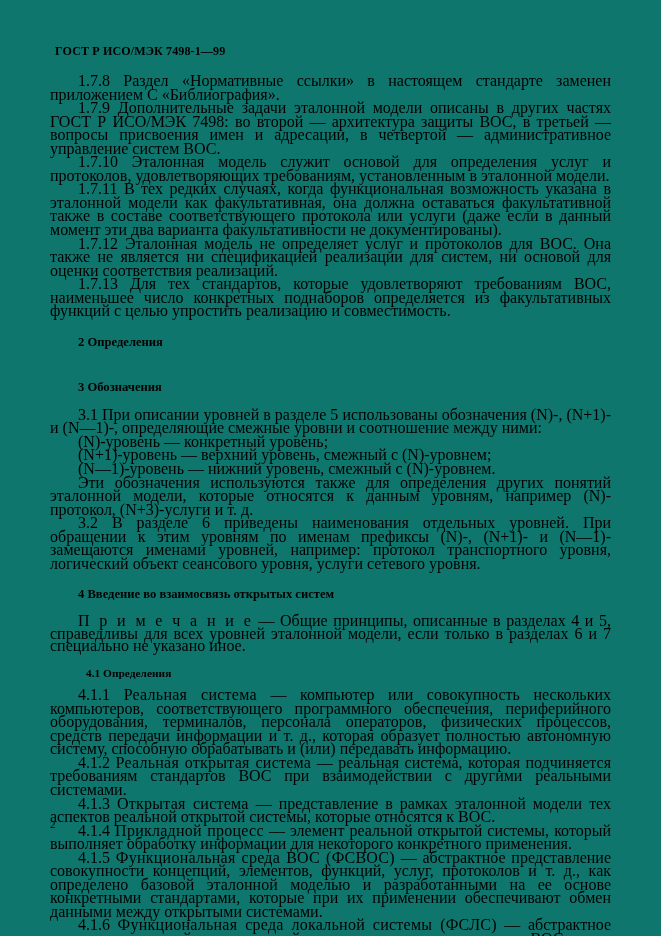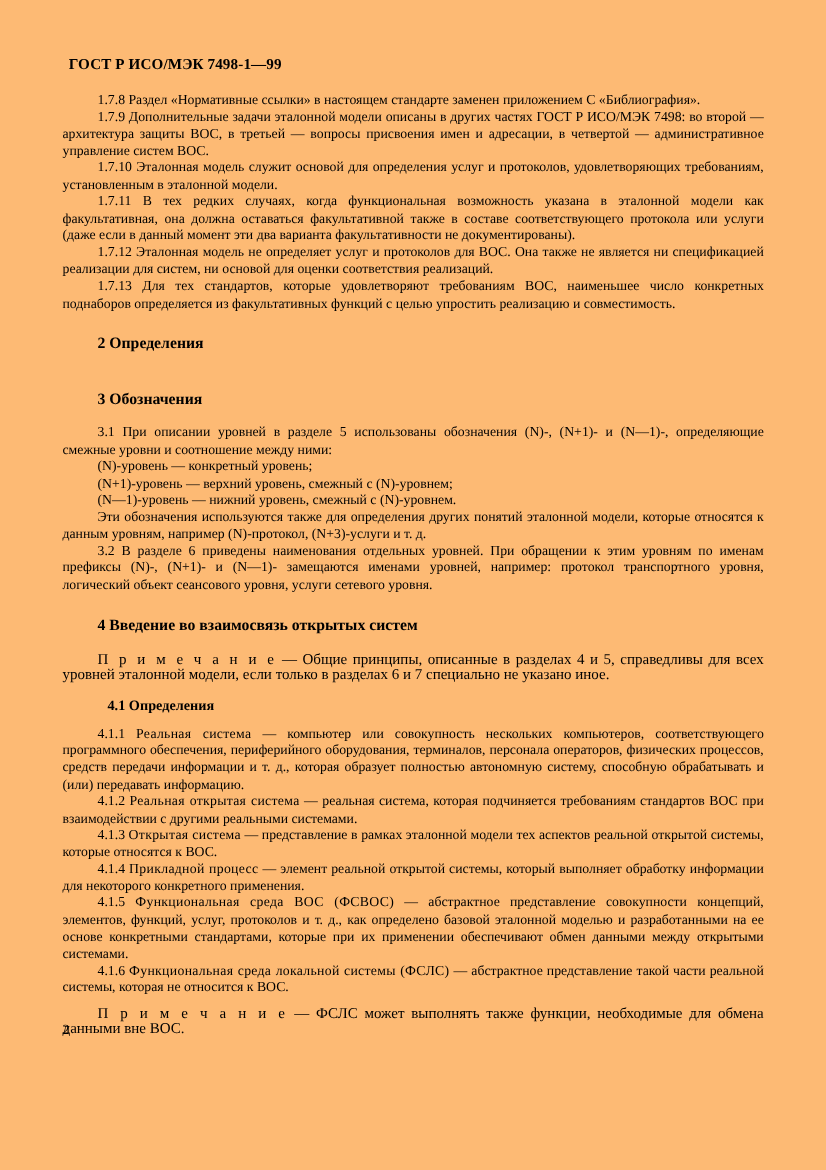--- a/index.html
+++ b/index.html
@@ -4,42 +4,42 @@
 <style>
   html, body {
     margin: 0;
     padding: 0;
     background: #ffffff;
   }
   .page {
     position: relative;
     width: 661px;
     height: 936px;
-    background: #fdba74;
+    background: #0f766e;
     font-family: "Liberation Serif", "DejaVu Serif", serif;
     color: #000000;
     overflow: hidden;
   }
   .content {
     position: absolute;
     left: 50px;
     top: 44px;
     width: 561px;
   }
   .running-head {
     font-weight: bold;
     font-size: 12.1px;
     letter-spacing: 0.1px;
     line-height: 14px;
     margin: 0 0 16px 5px;
     white-space: nowrap;
   }
   p.para {
     margin: 0;
-    font-size: 11px;
+    font-size: 16px;
     line-height: 13.55px;
     text-align: justify;
     text-indent: 28px;
     hyphens: manual;
   }
   h2.section {
     font-weight: bold;
     font-size: 12.6px;
     line-height: 15px;
     margin: 0;
@@ -52,21 +52,21 @@
     line-height: 13.55px;
     margin: 8px;
     padding: 0;
     text-indent: 28px;
   }
   .gap-lg { height: 17px; }
   .gap-md { height: 13px; }
   .gap-sm { height: 6px; }
   p.note {
     margin: 0;
-    font-size: 12px;
+    font-size: 16px;
     line-height: 12.4px;
     text-align: justify;
     text-indent: 28px;
   }
   .spaced {
     letter-spacing: 2.1px;
   }
   b.run-in {
     font-weight: normal;
     letter-spacing: 0.25px;

